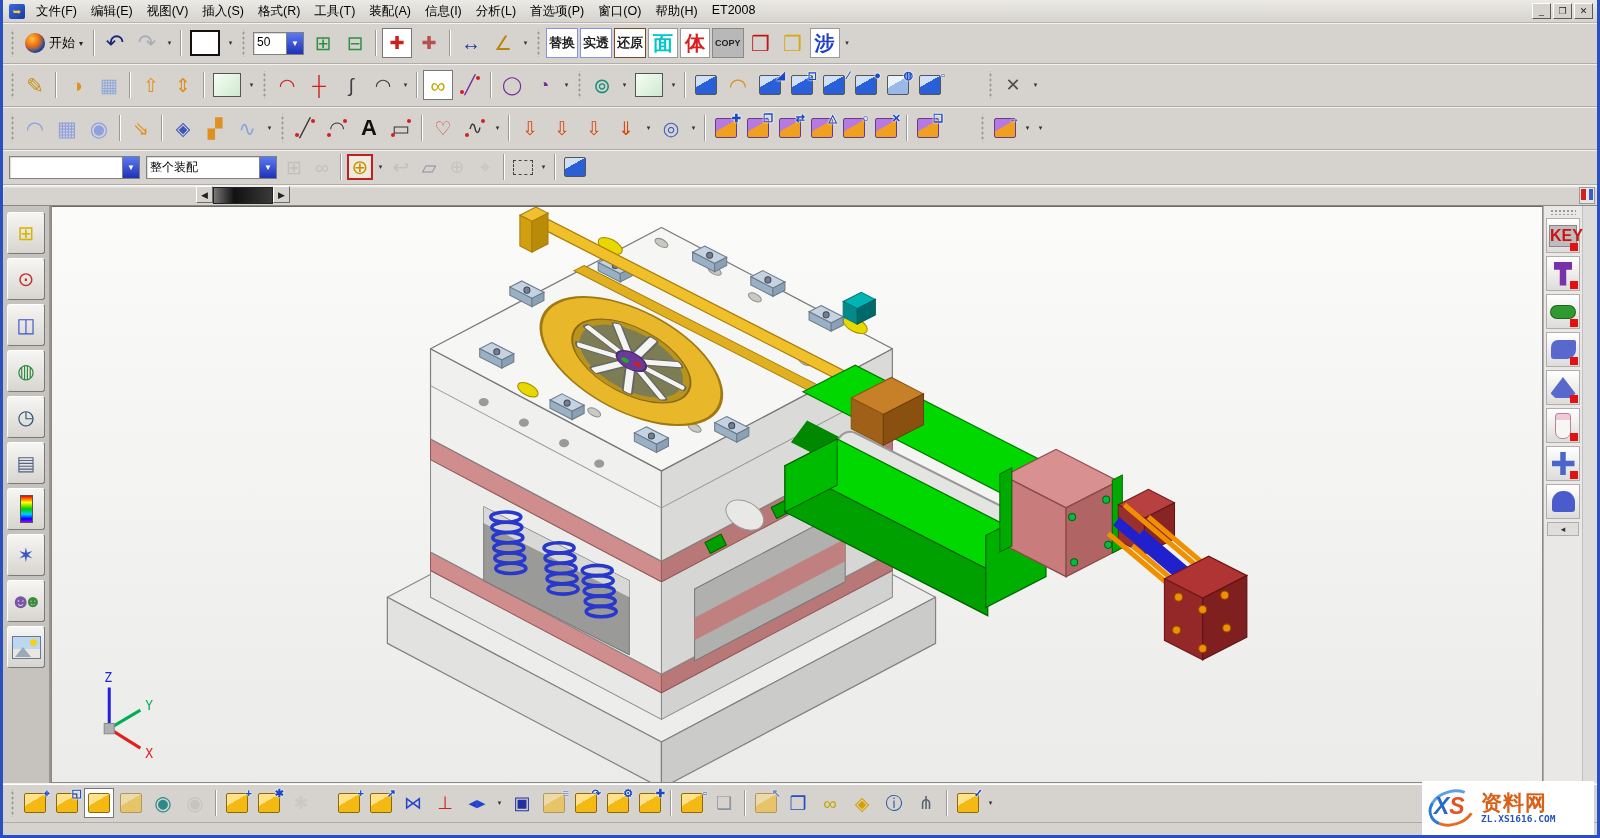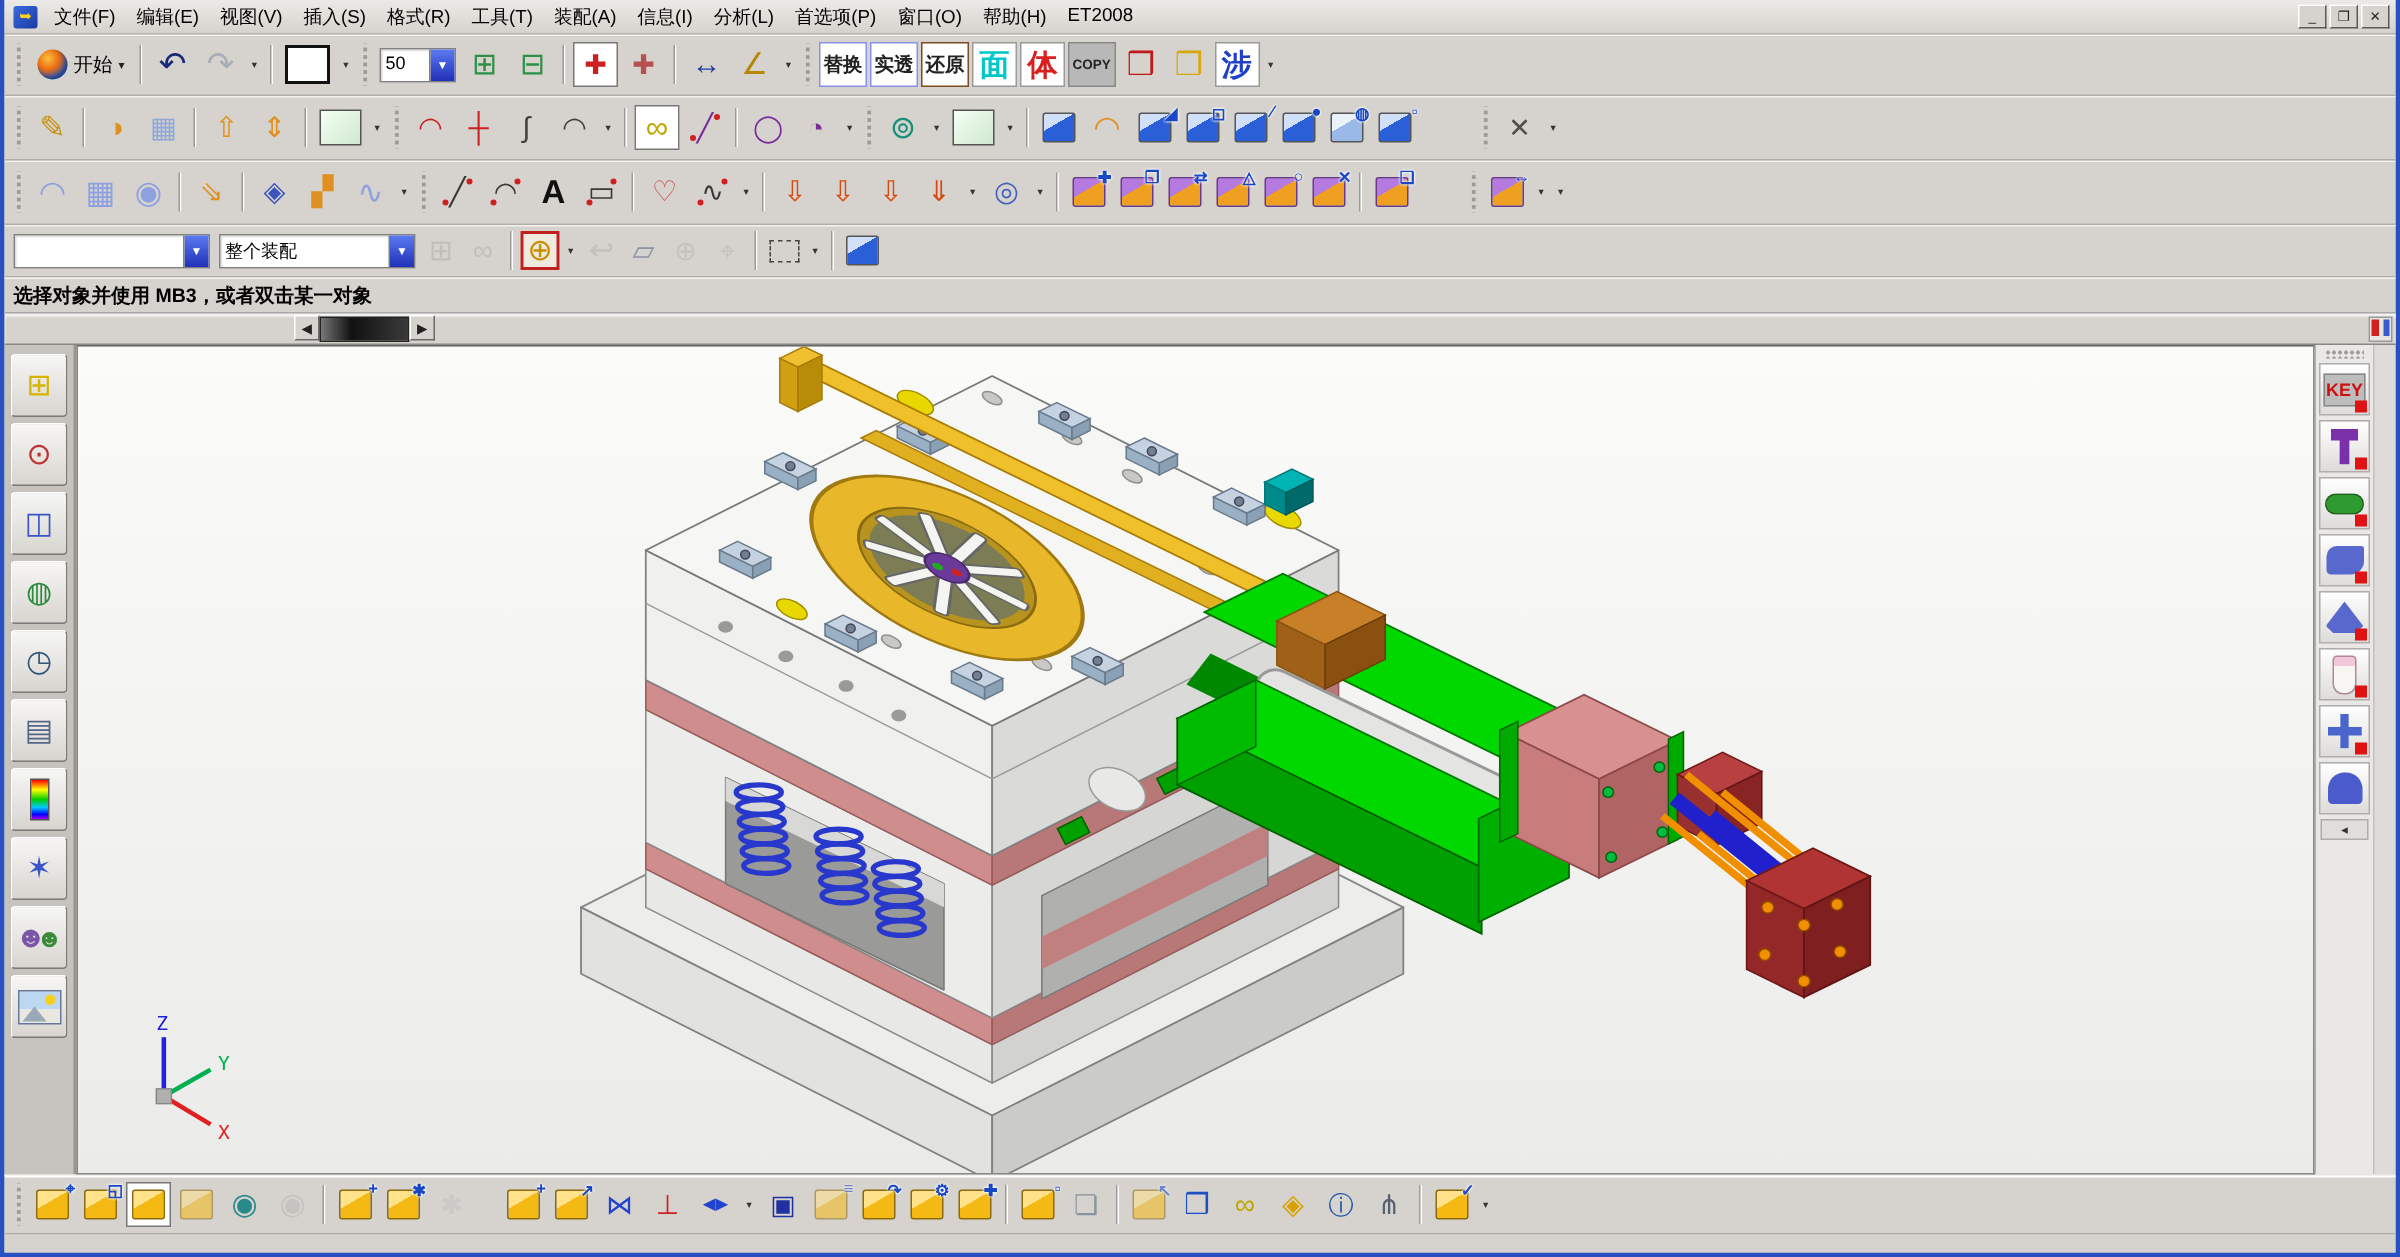--- a/index.html
+++ b/index.html
@@ -67,21 +67,21 @@
   .rainbowbar{display:block;width:11px;height:26px;background:linear-gradient(#f00,#ff0 25%,#0c0 50%,#0cf 70%,#00f 88%,#a0f);border:1px solid #555;}
   .picbox{display:block;width:27px;height:21px;border:1px solid #68789a;background:linear-gradient(#bcd8f0 0 55%,#e8e8e0 55%);position:relative;}
   .picbox::before{content:"";position:absolute;right:3px;top:2px;width:7px;height:7px;border-radius:50%;background:#f5d020;}
   .picbox::after{content:"";position:absolute;left:2px;bottom:1px;border-left:8px solid transparent;border-right:8px solid transparent;border-bottom:10px solid #9aa8b8;}
   .viewport{flex:1;position:relative;background:linear-gradient(180deg,#fbfbfa,#ebebe9);border:1px solid #8a8884;border-top-color:#6a6a68;min-width:0;}
   .viewport svg{position:absolute;inset:0;width:100%;height:100%;}
   .rpal{width:38px;background:#e9e8e6;border-left:1px solid #b0aeac;display:flex;flex-direction:column;align-items:center;padding-top:3px;gap:3px;}
   .rpal-grip{width:26px;height:6px;background-image:radial-gradient(#9a9a98 40%,transparent 42%);background-size:4px 4px;}
   .thumb{width:32px;height:33px;background:linear-gradient(#ffffff,#dedcda);border:1px solid #b0aeac;position:relative;display:flex;align-items:center;justify-content:center;}
   .shape{display:block;}
-  .shape.key{width:26px;height:20px;background:#bdbdbd;color:#d01010;font-weight:bold;font-size:12px;text-align:center;line-height:20px;border:1px solid #888;}
+  .shape.key{width:26px;height:20px;background:#bdbdbd;color:#d01010;font-weight:bold;font-size:16px;text-align:center;line-height:20px;border:1px solid #888;}
   .shape.bolt{width:18px;height:24px;clip-path:polygon(0 0,100% 0,100% 34%,68% 34%,68% 100%,32% 100%,32% 34%,0 34%);}
   .shape.pill{width:26px;height:14px;border-radius:7px;border:1px solid rgba(0,0,0,.35);box-sizing:border-box;}
   .shape.blob{width:25px;height:19px;border-radius:7px 2px 9px 3px;}
   .shape.tri{width:25px;height:21px;clip-path:polygon(50% 0,100% 78%,80% 100%,20% 100%,0 78%);}
   .shape.plunger{width:14px;height:24px;border-radius:3px 3px 7px 7px;border:1px solid #b08898;background:linear-gradient(#f0c8d8 0 25%,#f8f6f2 25%);}
   .shape.cross{width:23px;height:23px;clip-path:polygon(38% 0,62% 0,62% 38%,100% 38%,100% 62%,62% 62%,62% 100%,38% 100%,38% 62%,0 62%,0 38%,38% 38%);}
   .shape.mount{width:23px;height:21px;border-radius:11px 11px 3px 3px;}
   .badge{position:absolute;right:1px;bottom:1px;width:8px;height:8px;background:#e01212;}
   .pal-foot{width:32px;height:14px;background:#e0dedc;border:1px solid #b0aeac;font-size:9px;line-height:12px;text-align:center;color:#333;padding:0;}
   .rgutter{width:14px;background:#dddcda;border-left:1px solid #c2c1bf;}
@@ -443,23 +443,20 @@
       <button class="tbtn">
         <span class="dashedbox"></span>
       </button>
       <button class="ddbtn">▾</button>
       <div class="sep"></div>
       <button class="tbtn">
         <span class="cube blue"></span>
       </button>
     </div>
 
-  <div class="statusbar">
-    <span>选择对象并使用 MB3，或者双击某一对象</span>
-  </div>
 
   <div class="panstrip">
     <div class="panwidget">
       <button class="panbtn">◀</button>
       <div class="panthumb"></div>
       <button class="panbtn">▶</button>
     </div>
     <div class="splitter"></div>
   </div>
 
@@ -892,14 +889,24 @@
       <div class="sep"></div>
       <button class="tbtn">
         <span class="cube yellow">
           <span class="cube-ov">✓</span>
         </span>
       </button>
       <button class="ddbtn">▾</button>
     </div>
   <div class="footer"></div>
 
+  <div class="watermark">
+    <span class="wm-logo">
+      <span class="wm-ring"></span>
+      <span class="wm-xs"><span class="wm-x">X</span><span class="wm-s">S</span></span>
+    </span>
+    <span class="wm-col">
+      <span class="wm-title">资料网</span>
+      <span class="wm-url">ZL.XS1616.COM</span>
+    </span>
+  </div>
 
 </div>
 
 </body></html>

